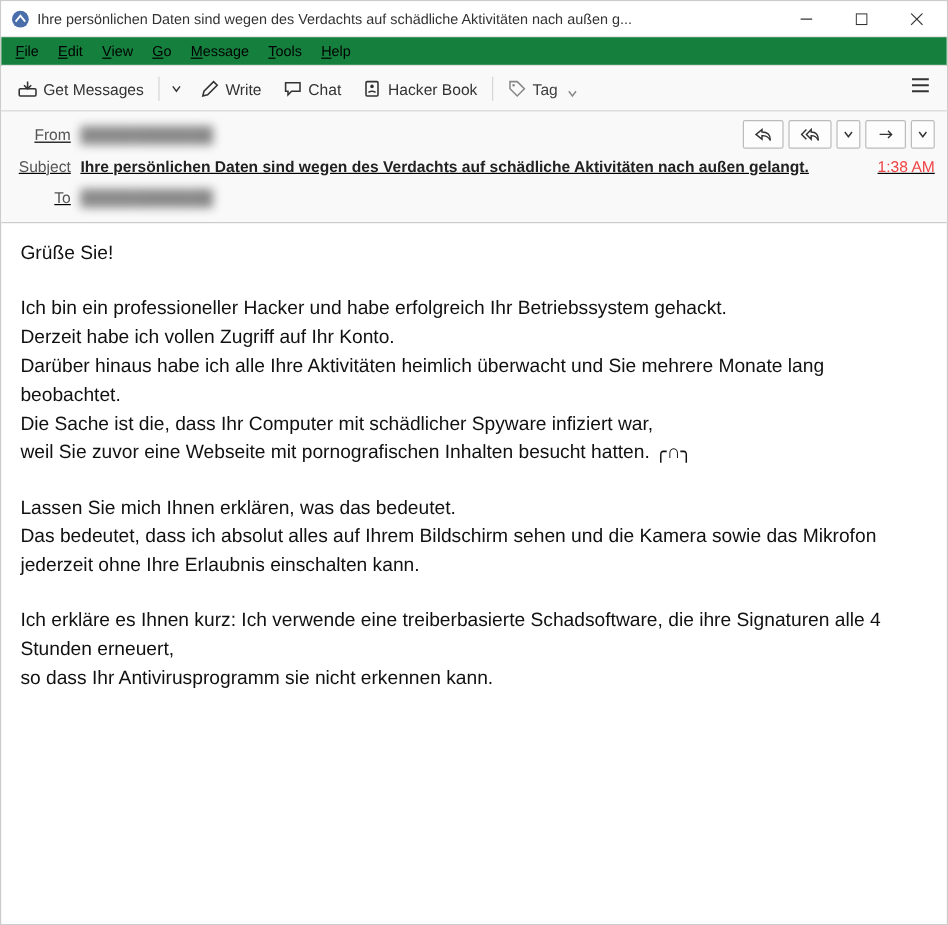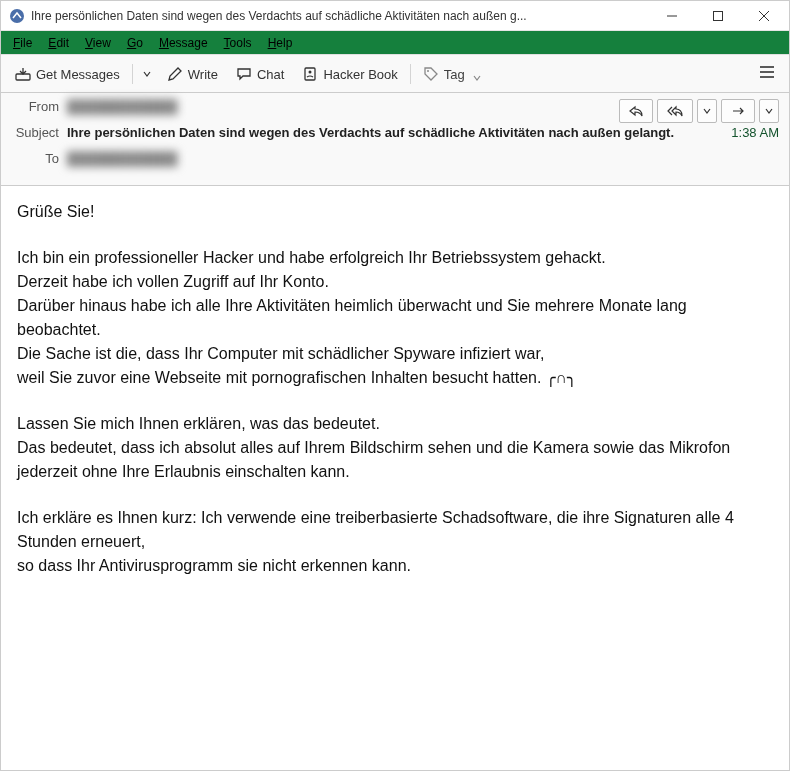--- a/index.html
+++ b/index.html
@@ -96,43 +96,44 @@
       cursor: pointer;
       font-size: 16px;
     }
     .header-fields {
       background: #f9f9f9;
       border-bottom: 1px solid #ccc;
       padding: 6px 10px 8px 10px;
     }
     .field-row {
       display: flex;
-      align-items: flex-start;
+      align-items: center;
       min-height: 26px;
       font-size: 13px;
+      text-decoration: underline;
     }
     .field-label {
       width: 56px;
       text-align: right;
       color: #555;
       padding-right: 8px;
       font-size: 13px;
     }
     .field-value {
       flex: 1;
       color: #222;
     }
     .blurred {
       filter: blur(4px);
       color: #888;
       user-select: none;
     }
     .subject-bold { font-weight: 700; }
     .time-col {
-      color: #14532d;
+      color: #ef4444;
       padding-left: 8px;
       white-space: nowrap;
     }
     .reply-buttons {
       display: flex;
       gap: 4px;
       margin-left: auto;
     }
     .rbtn {
       border: 1px solid #bbb;

